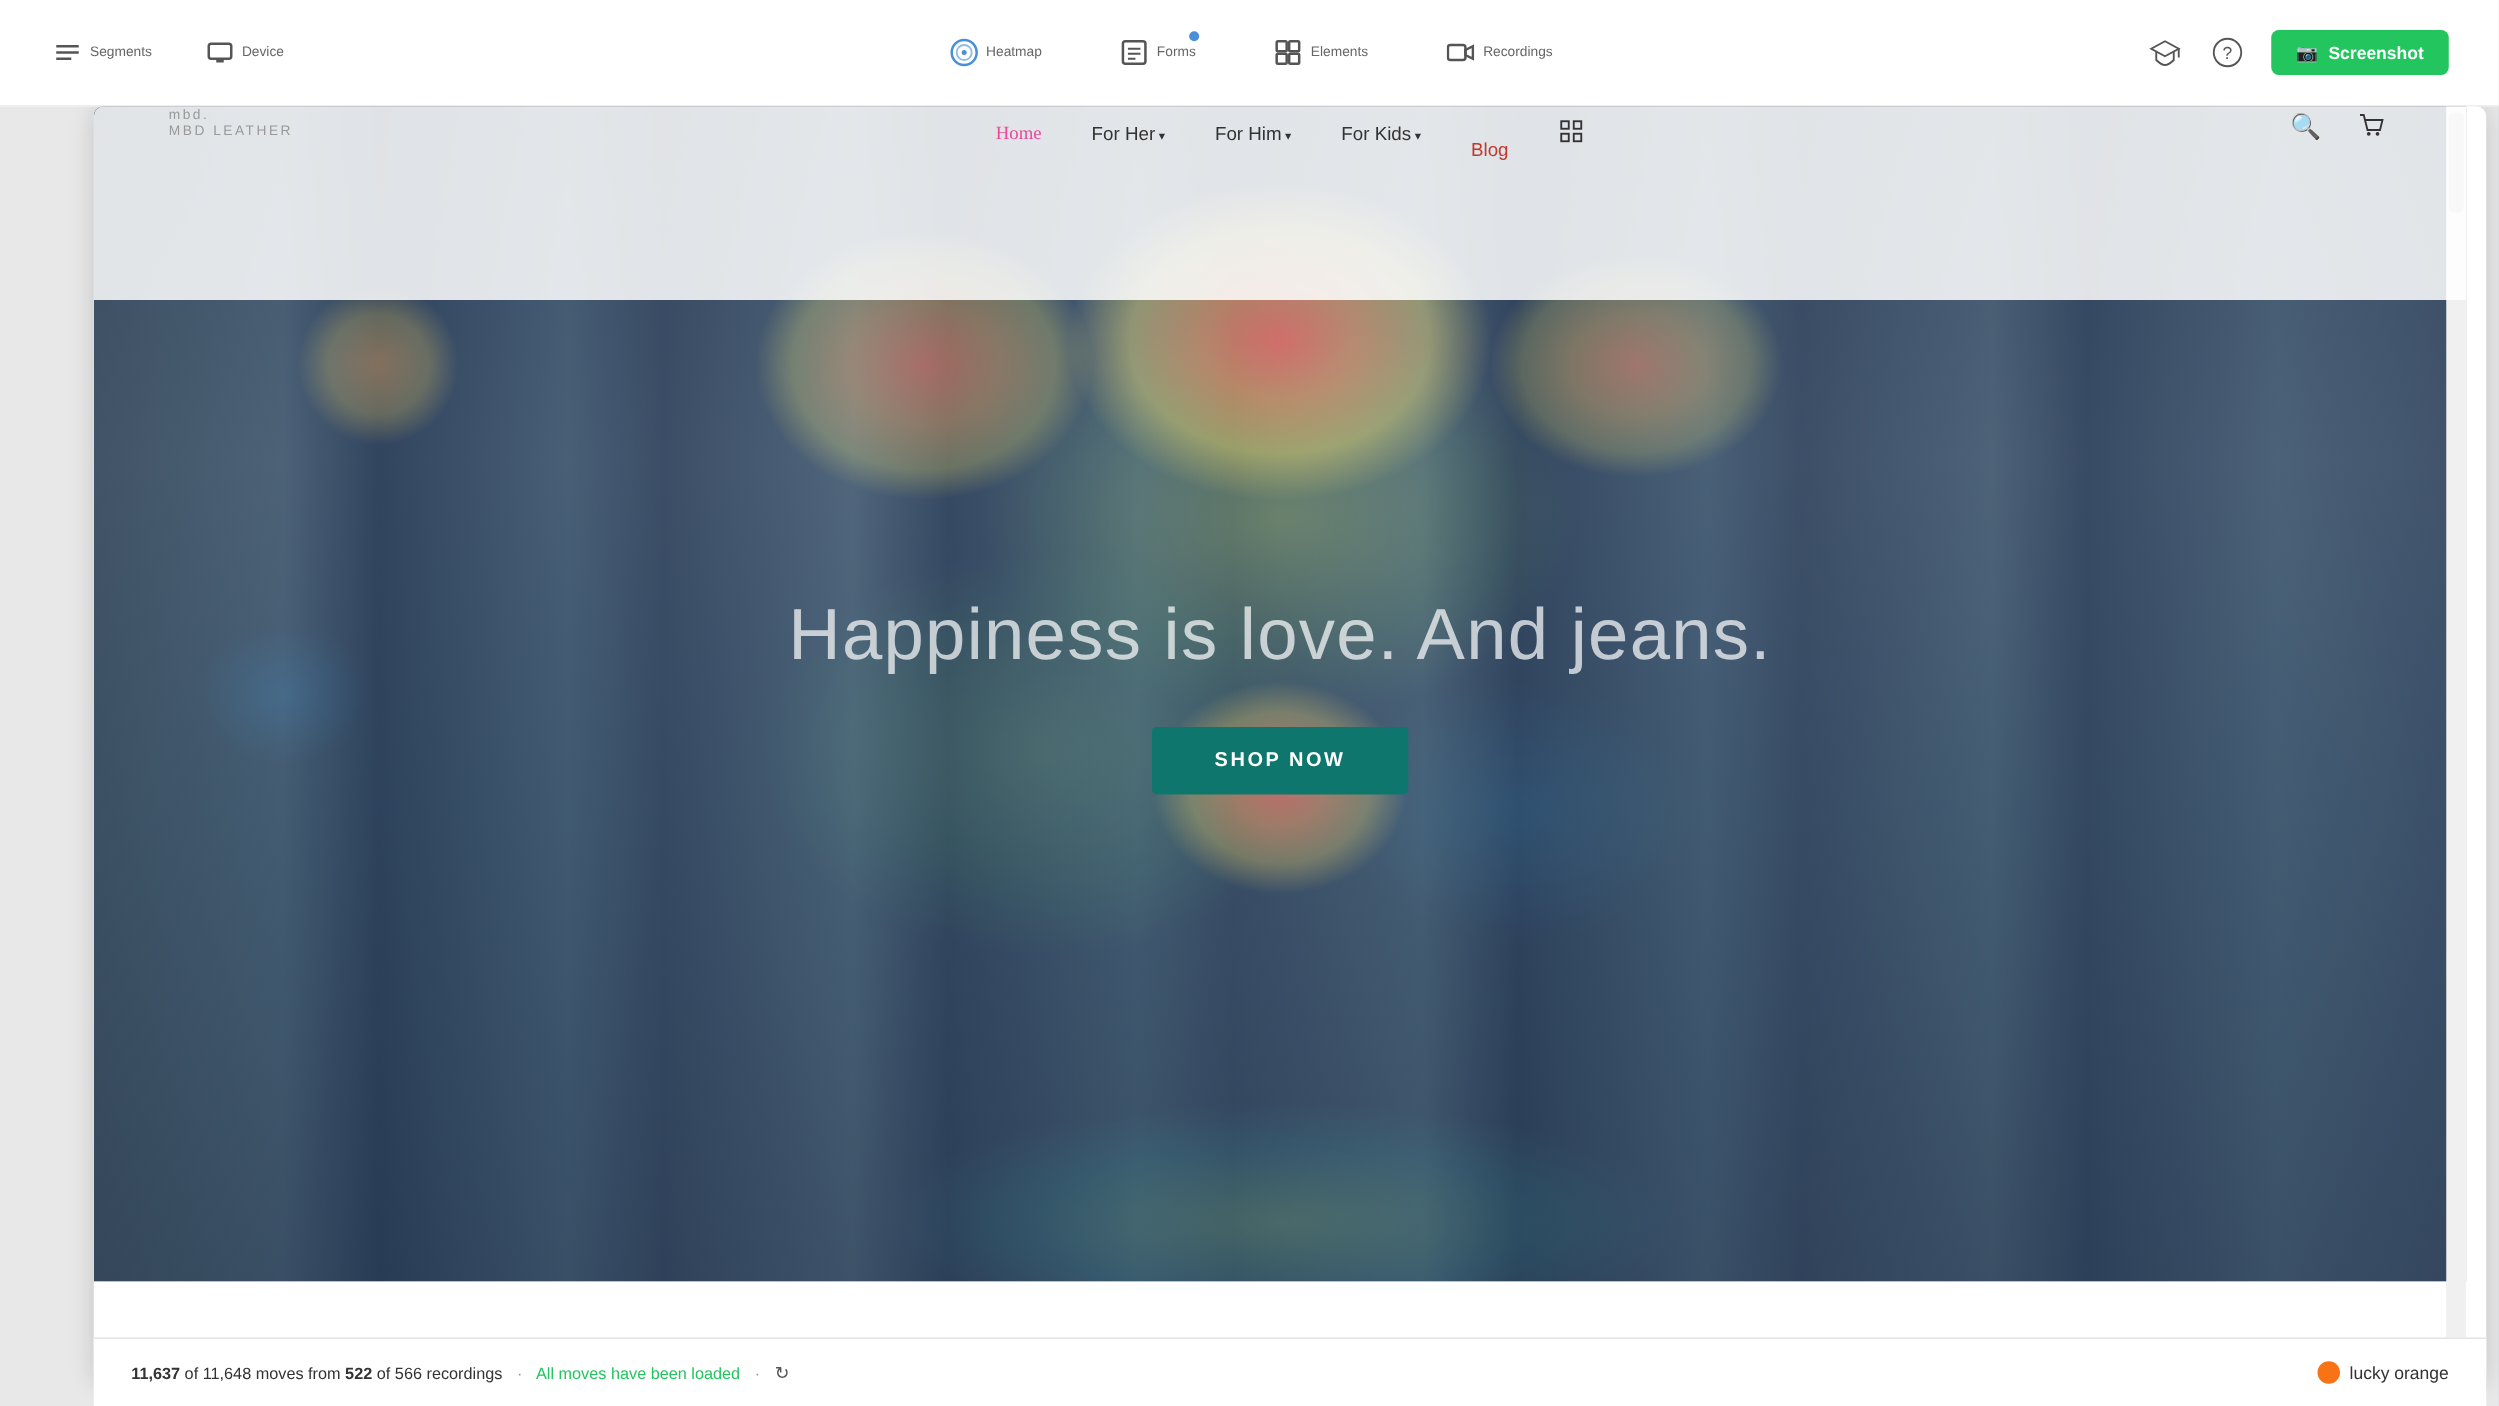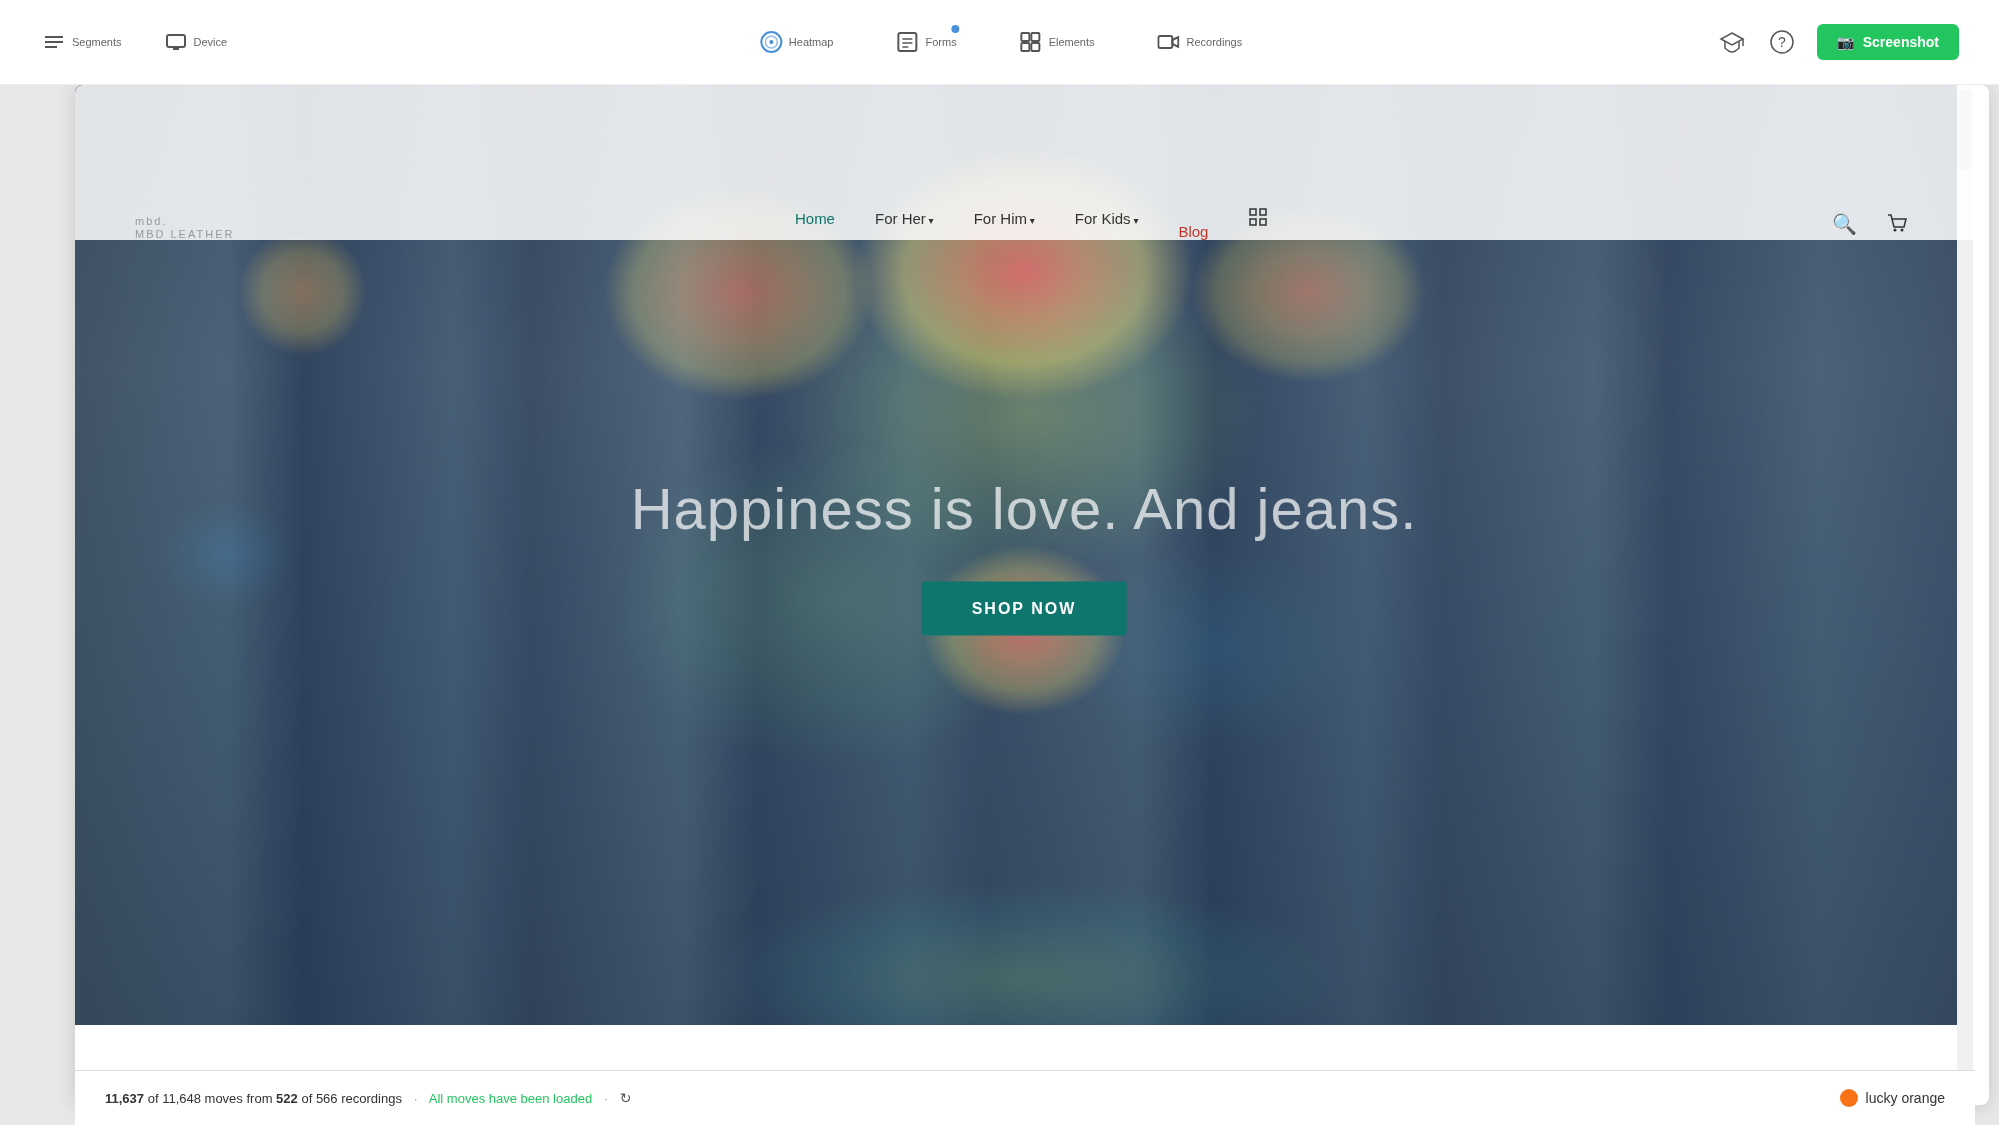--- a/index.html
+++ b/index.html
@@ -130,21 +130,21 @@
 
     
     .site-nav {
       position: absolute;
       top: 0;
       left: 0;
       right: 0;
       height: 155px;
       background: rgba(255,255,255,0.85);
       display: flex;
-      align-items: flex-end;
+      align-items: flex-start;
       justify-content: space-between;
       padding: 0 60px;
       z-index: 10;
     }
     .site-logo {
       font-size: 52px;
       color: #6a2d8f;
       font-style: italic;
       font-weight: 300;
       line-height: 1;
@@ -161,22 +161,23 @@
       display: flex;
       align-items: center;
       gap: 40px;
     }
     .site-menu-item {
       font-size: 15px;
       color: #333;
       cursor: pointer;
     }
     .site-menu-item.active {
-      color: #0f766e;
+      color: #ec4899;
       font-weight: 500;
+      font-family: Liberation Serif, serif;
     }
     .site-menu-item.highlight {
       color: #c0392b;
       font-weight: 500;
       margin-top: 27px;
     }
     .site-menu-item.dropdown::after {
       content: ' ▾';
       font-size: 10px;
     }
@@ -298,21 +299,21 @@
       height: 80px;
       background: #ccc;
       border-radius: 4px;
     }
 
     
     .bottom-bar {
       position: absolute;
       bottom: 0;
       left: 75px;
-      right: 24px;
+      right: 10px;
       height: 55px;
       background: #fff;
       border-top: 1px solid #ddd;
       display: flex;
       align-items: center;
       justify-content: space-between;
       padding: 0 30px;
       z-index: 20;
     }
     .bottom-stats {

